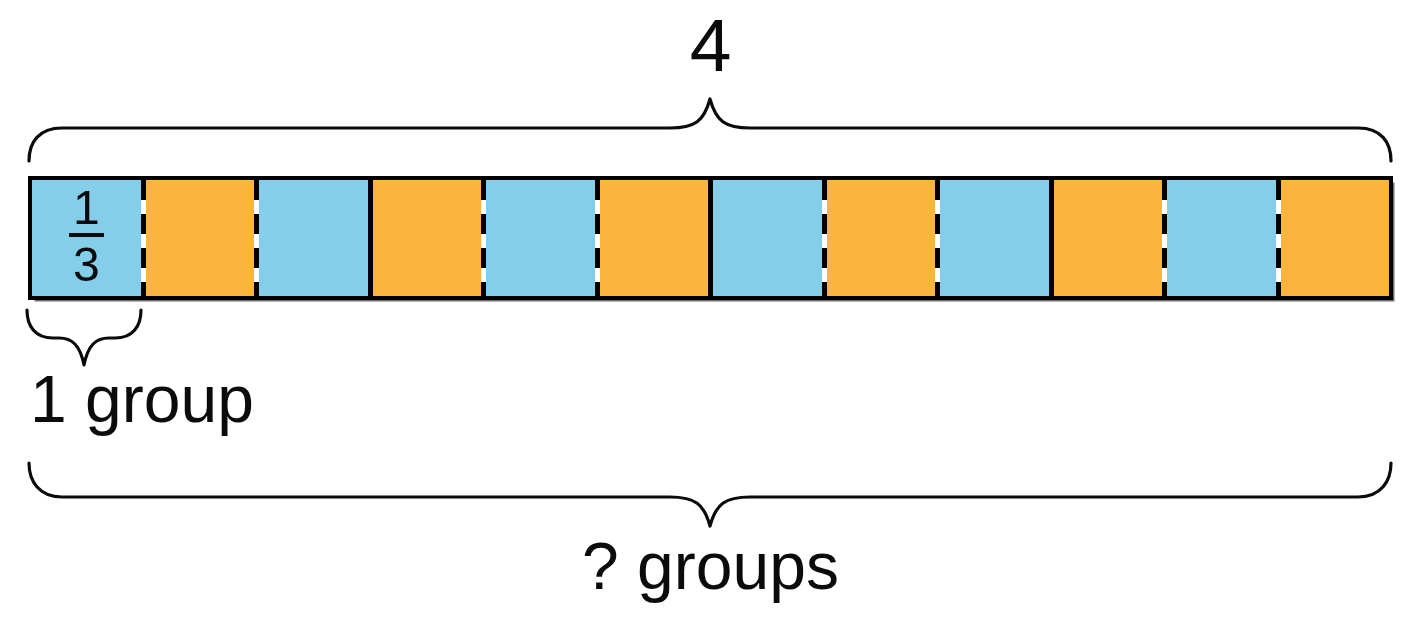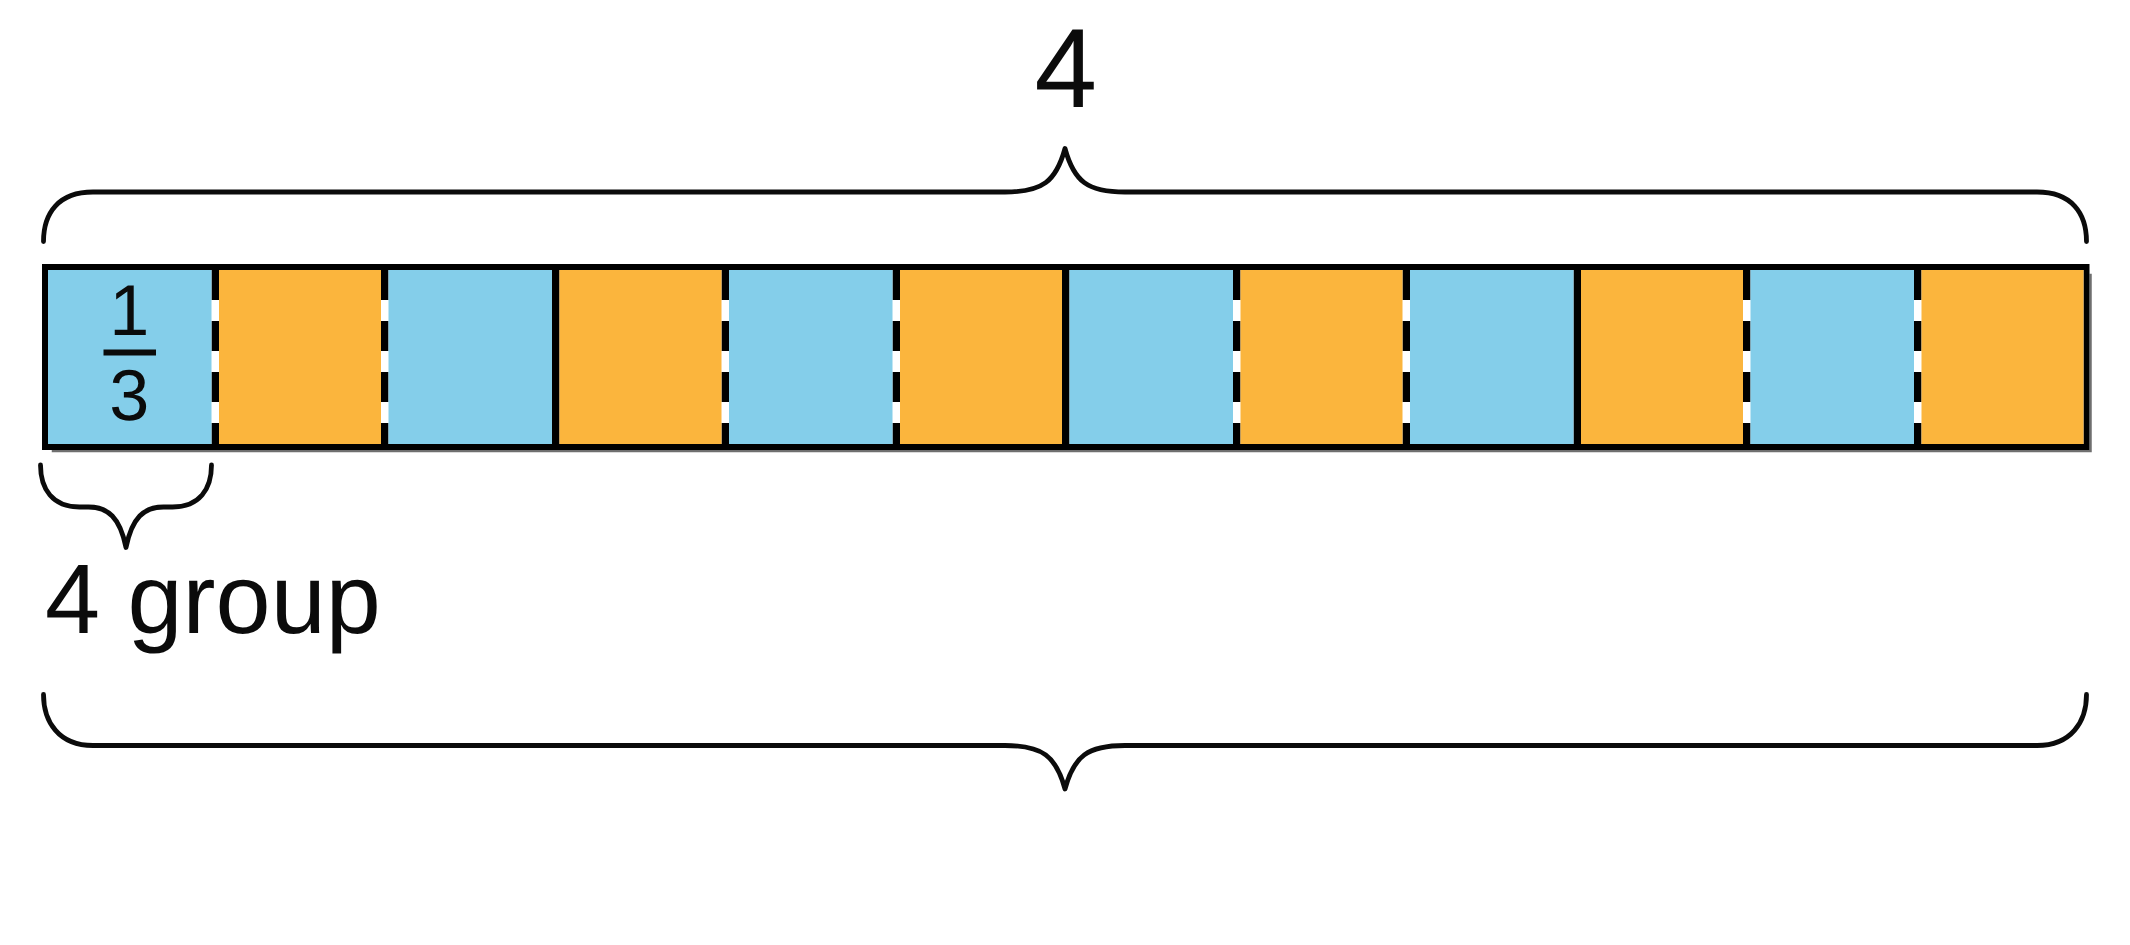--- a/index.html
+++ b/index.html
@@ -152,16 +152,17 @@
       <div class="divider dashed"></div>
       <div class="cell blue"></div>
       <div class="divider solid"></div>
       <div class="cell orange"></div>
       <div class="divider dashed"></div>
       <div class="cell blue"></div>
       <div class="divider dashed"></div>
       <div class="cell orange"></div>
     </div>
 
-  <div id="one-group-label" class="lbl">4 group</div>
+  <div id="one-group-label" class="lbl">1 group</div>
 
+  <div id="question-groups-label" class="lbl">? groups</div>
 
 </div>
 
 </body></html>

